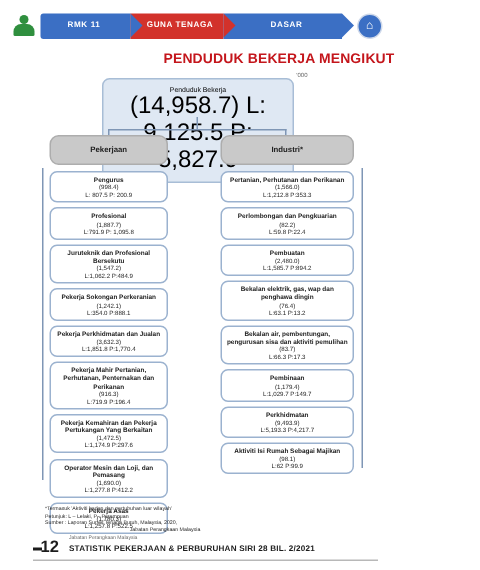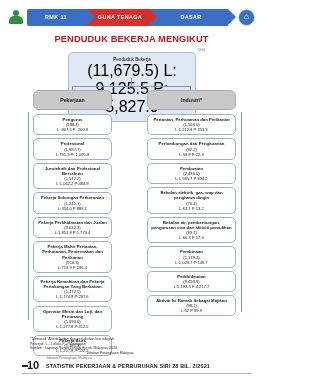--- a/index.html
+++ b/index.html
@@ -75,21 +75,21 @@
     margin-left: 10px;
     border-radius: 50%;
     background: #3b6fc4;
     border: 1.5px solid #cfd9ea;
     display: flex; align-items: center; justify-content: center;
     color: #fff; font-size: 8px; line-height: 1;
   }
 
   
   .title {
-    text-align: center;
+    text-align: right;
     color: #c4161c;
     font-weight: bold;
     font-size: 9.3px;
     line-height: 11.5px;
     margin-top: 5px;
     letter-spacing: .1px;
   }
   .unit-label {
     position: absolute;
     right: 58px; top: 47px;
@@ -268,21 +268,21 @@
 </div>
 
 <div class="title">
   <div>PENDUDUK BEKERJA MENGIKUT</div>
 </div>
 <div class="unit-label">'000</div>
 
 <div class="total-box">
   <div class="bname">Penduduk Bekerja</div>
   <div class="bsplit">
-    <span>(11,679.5)</span>
+    <span>(14,958.7)</span>
     <span>L: 9,125.5  P: 5,827.9</span>
   </div>
 </div>
 
 <div class="trunk"></div>
 <div class="trunk-h"></div>
 <div class="trunk-l"></div>
 <div class="trunk-r"></div>
 <div class="spine spine-left"></div>
 <div class="spine spine-right"></div>
@@ -385,16 +385,16 @@
 <div class="footnote">
   <div>*Termasuk 'Aktiviti badan dan pertubuhan luar wilayah'</div>
   <div>Petunjuk: L – Lelaki, P– Perempuan</div>
   <div>Sumber : Laporan Survei Tenaga Buruh, Malaysia, 2020,</div>
   <div class="fn-ind">Jabatan Perangkaan Malaysia</div>
 </div>
 
 <div class="footer">
   <div class="footer-src">Jabatan Perangkaan Malaysia</div>
   <div class="footer-tick"></div>
-  <div class="footer-num">10</div>
+  <div class="footer-num">12</div>
   <div class="footer-title">STATISTIK PEKERJAAN &amp; PERBURUHAN SIRI 28 BIL. 2/2021</div>
   <div class="footer-rule"></div>
 </div>
 
 </body></html>

